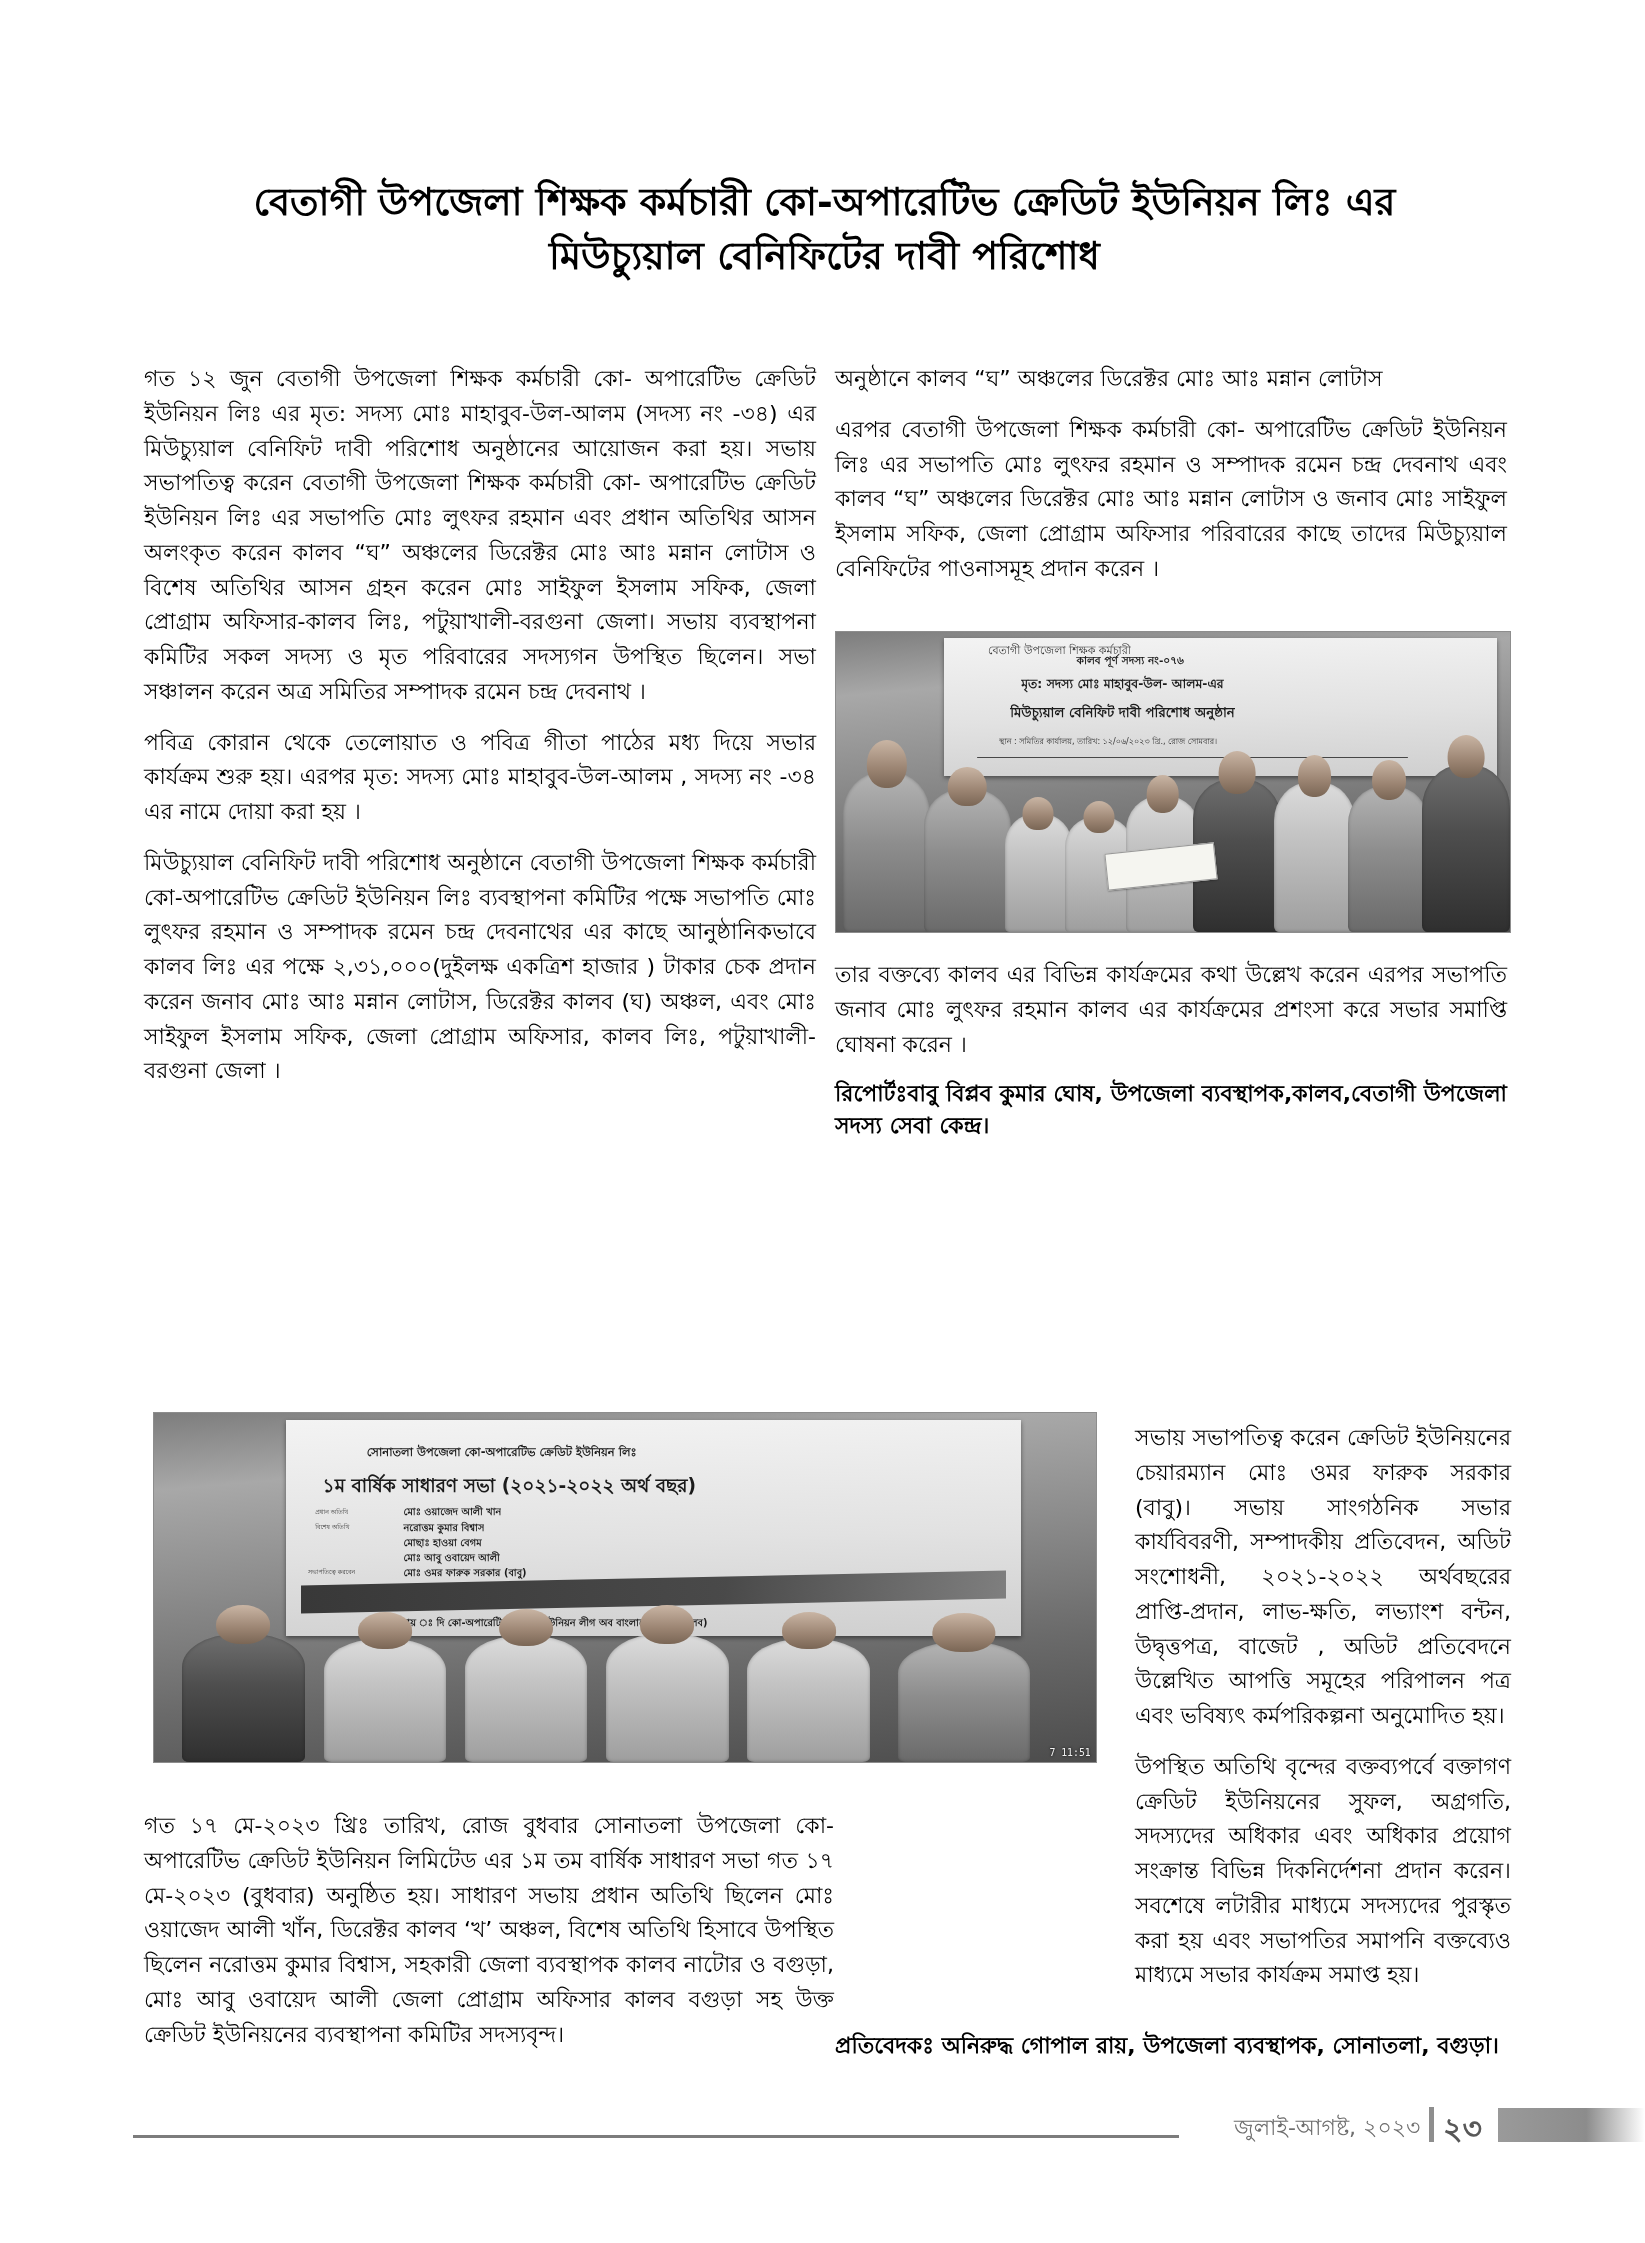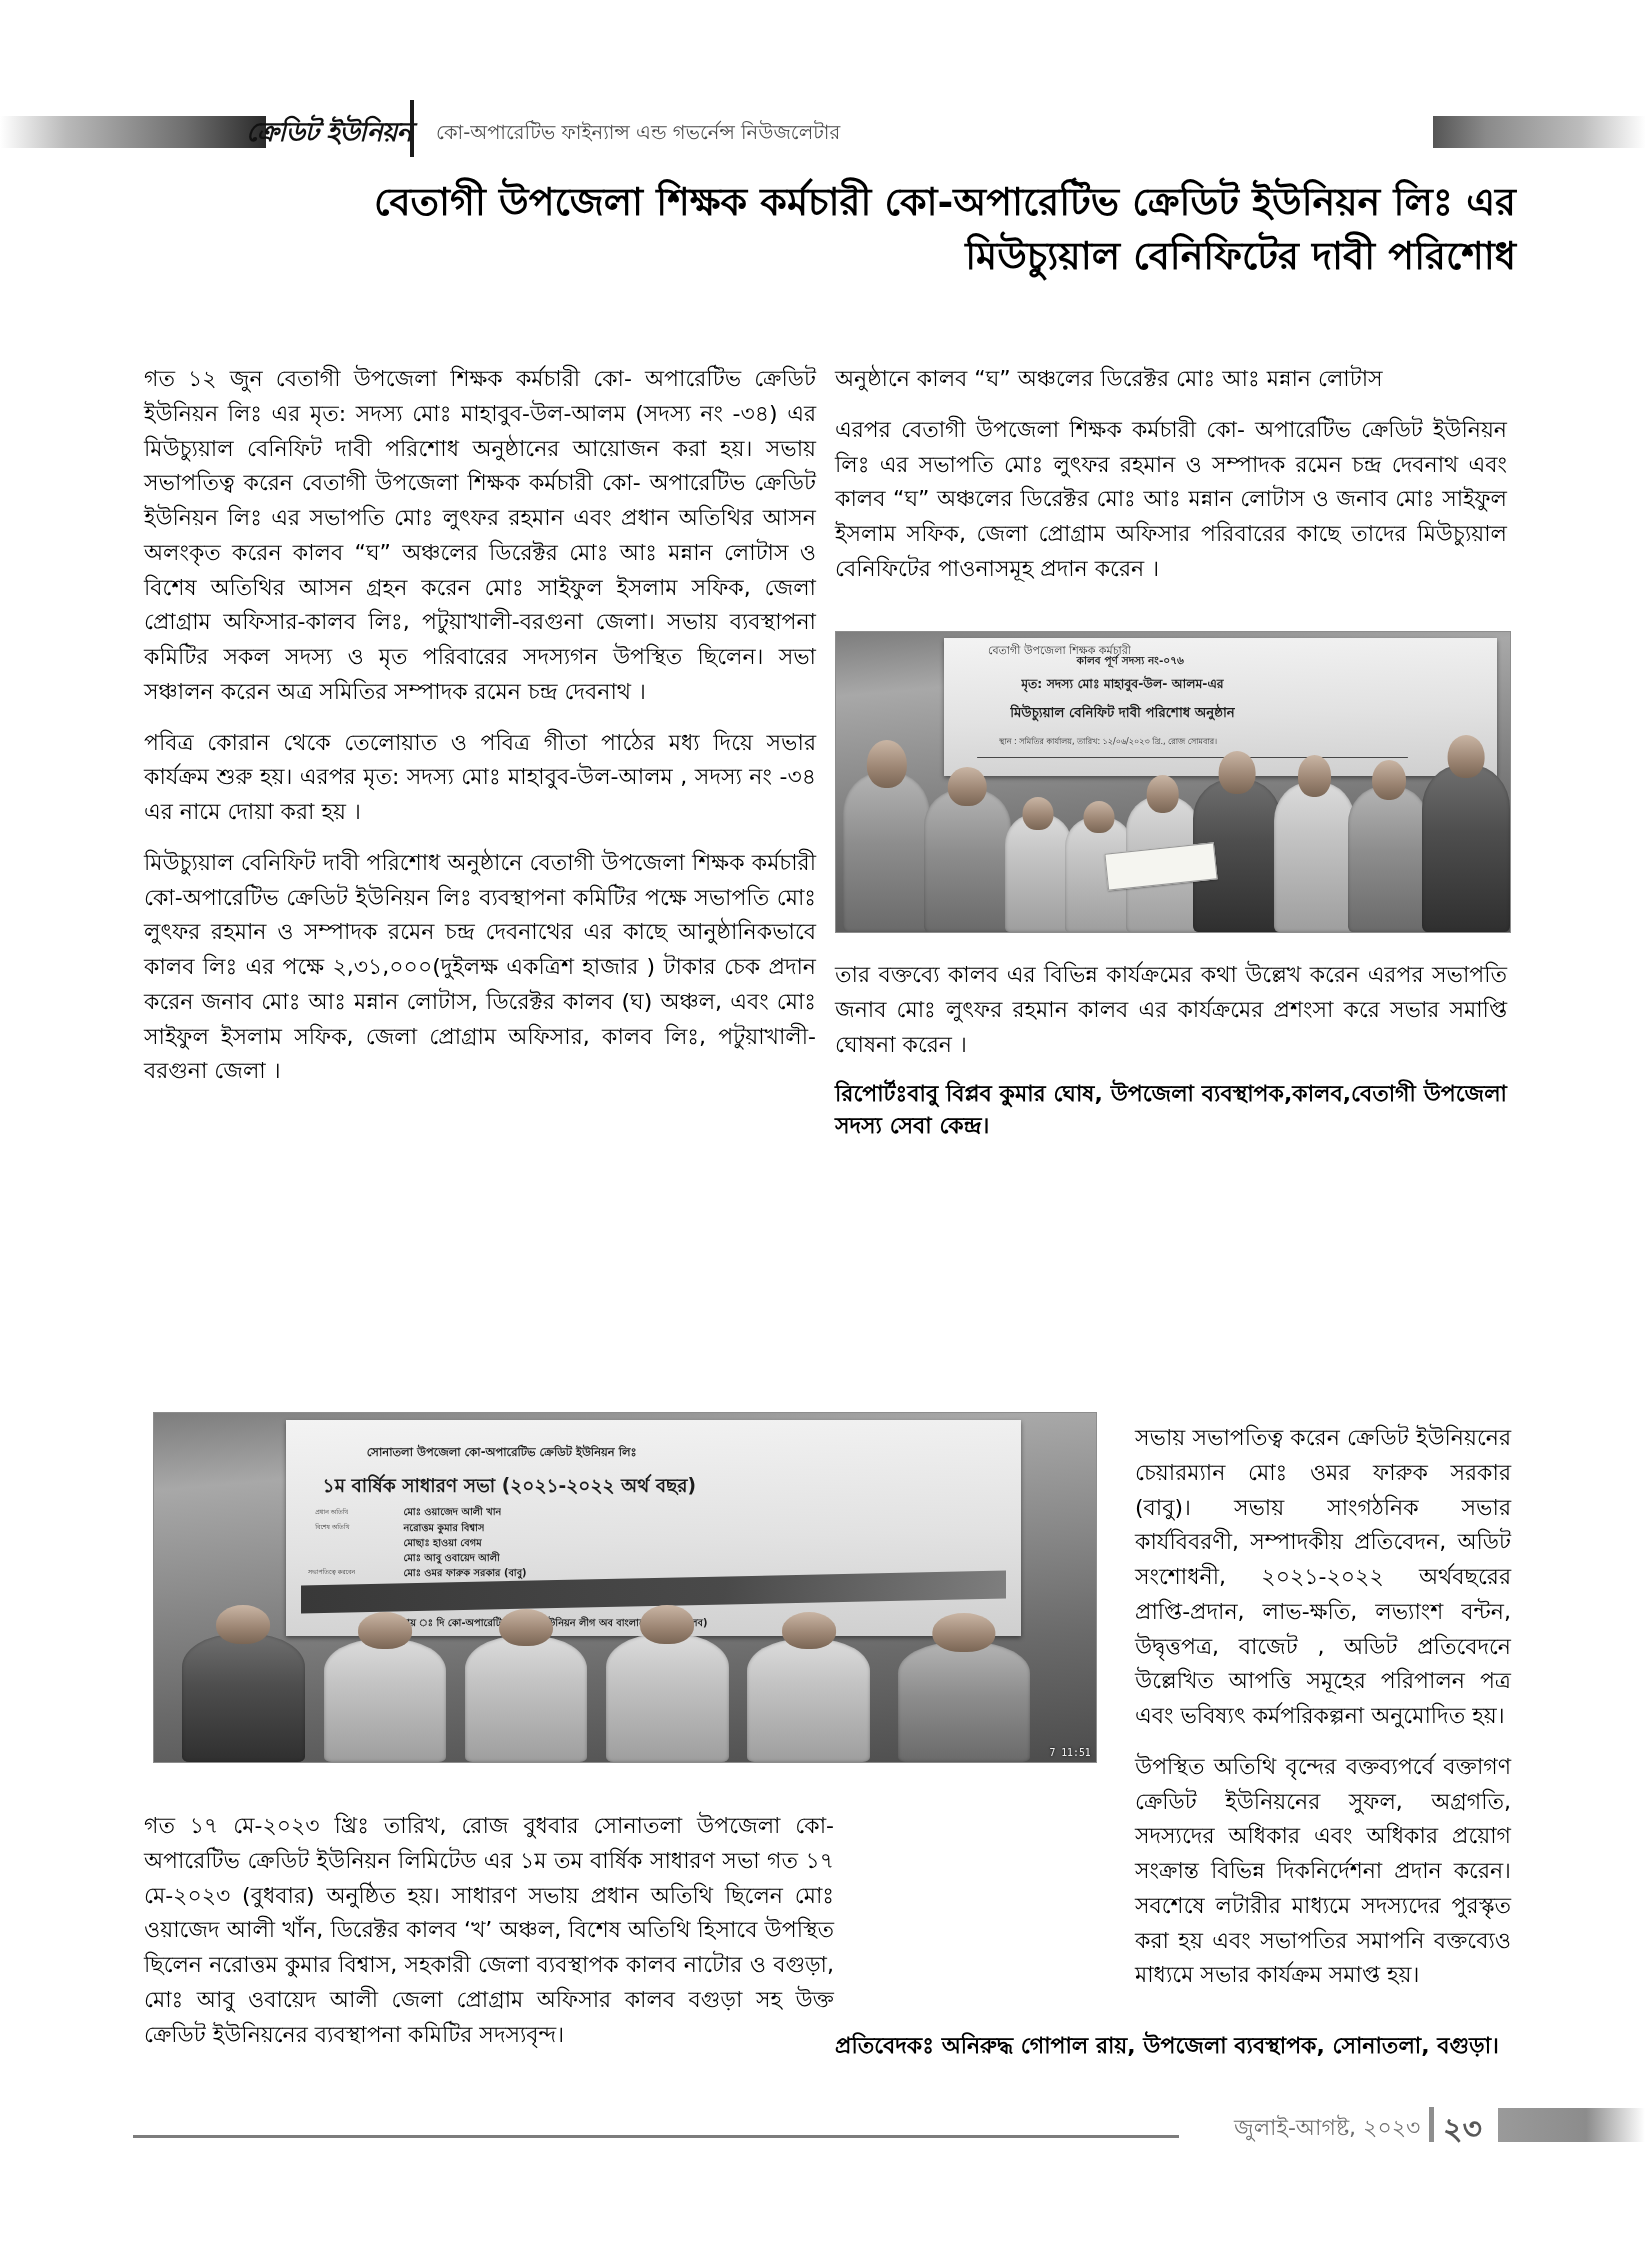--- a/index.html
+++ b/index.html
@@ -59,21 +59,21 @@
     left: 436px; top: 19.5px;
     font-family: "DejaVu Sans", sans-serif;
     font-size: 19.5px;
     color: #4a4a4a;
     white-space: nowrap;
   }
 
   
   .headline {
     position: absolute;
-    text-align: right;
+    text-align: center;
     font-family: "DejaVu Sans", sans-serif;
     font-weight: bold;
     color: #000;
     line-height: 1.42;
   }
   #headline-1 {
     left: 133px; top: 176px;
     width: 1383px;
     font-size: 38px;
   }
@@ -238,27 +238,20 @@
     left: 1498px; top: 2108px;
     width: 147px; height: 34px;
     background: linear-gradient(90deg, #9a9a9a 0%, #8c8c8c 60%, #ffffff 100%);
   }
 </style>
 </head>
 <body>
 
 <div id="page">
 
-  <div class="masthead">
-    <div class="mast-grad-left"></div>
-    <div class="mast-logo">ক্রেডিট ইউনিয়ন</div>
-    <div class="mast-sep"></div>
-    <div class="mast-tag">কো-অপারেটিভ ফাইন্যান্স এন্ড গভর্নেন্স নিউজলেটার</div>
-    <div class="mast-grad-right"></div>
-  </div>
 
   <div class="headline" id="headline-1">
     <span class="l1">বেতাগী উপজেলা শিক্ষক কর্মচারী  কো-অপারেটিভ  ক্রেডিট ইউনিয়ন লিঃ এর</span>
     <span class="l2">মিউচ্যুয়াল বেনিফিটের দাবী  পরিশোধ</span>
   </div>
 
   <div class="col" id="a1-left">
     <p>গত ১২ জুন বেতাগী উপজেলা শিক্ষক কর্মচারী কো- অপারেটিভ ক্রেডিট ইউনিয়ন লিঃ এর মৃত: সদস্য মোঃ মাহাবুব-উল-আলম (সদস্য নং -৩৪) এর মিউচ্যুয়াল বেনিফিট দাবী পরিশোধ অনুষ্ঠানের আয়োজন করা হয়। সভায় সভাপতিত্ব করেন বেতাগী উপজেলা শিক্ষক কর্মচারী কো- অপারেটিভ ক্রেডিট ইউনিয়ন লিঃ এর সভাপতি মোঃ লুৎফর রহমান এবং প্রধান অতিথির আসন অলংকৃত করেন কালব “ঘ” অঞ্চলের ডিরেক্টর মোঃ আঃ মন্নান লোটাস ও বিশেষ অতিথির আসন গ্রহন করেন মোঃ সাইফুল ইসলাম সফিক, জেলা প্রোগ্রাম অফিসার-কালব লিঃ, পটুয়াখালী-বরগুনা জেলা। সভায় ব্যবস্থাপনা কমিটির সকল সদস্য ও মৃত পরিবারের সদস্যগন উপস্থিত ছিলেন। সভা সঞ্চালন করেন অত্র সমিতির সম্পাদক রমেন চন্দ্র দেবনাথ ।</p>
     <p>পবিত্র কোরান থেকে তেলোয়াত ও পবিত্র গীতা পাঠের মধ্য দিয়ে সভার কার্যক্রম শুরু হয়। এরপর মৃত: সদস্য মোঃ মাহাবুব-উল-আলম , সদস্য নং -৩৪ এর নামে দোয়া করা হয় ।</p>
     <p>মিউচ্যুয়াল বেনিফিট দাবী পরিশোধ অনুষ্ঠানে  বেতাগী উপজেলা শিক্ষক কর্মচারী কো-অপারেটিভ ক্রেডিট ইউনিয়ন লিঃ ব্যবস্থাপনা কমিটির পক্ষে  সভাপতি  মোঃ লুৎফর রহমান ও সম্পাদক রমেন চন্দ্র দেবনাথের এর কাছে  আনুষ্ঠানিকভাবে কালব লিঃ এর পক্ষে ২,৩১,০০০(দুইলক্ষ একত্রিশ হাজার ) টাকার চেক প্রদান করেন জনাব মোঃ আঃ মন্নান লোটাস, ডিরেক্টর কালব (ঘ) অঞ্চল, এবং মোঃ সাইফুল ইসলাম সফিক, জেলা প্রোগ্রাম অফিসার, কালব লিঃ, পটুয়াখালী-বরগুনা জেলা ।</p>

